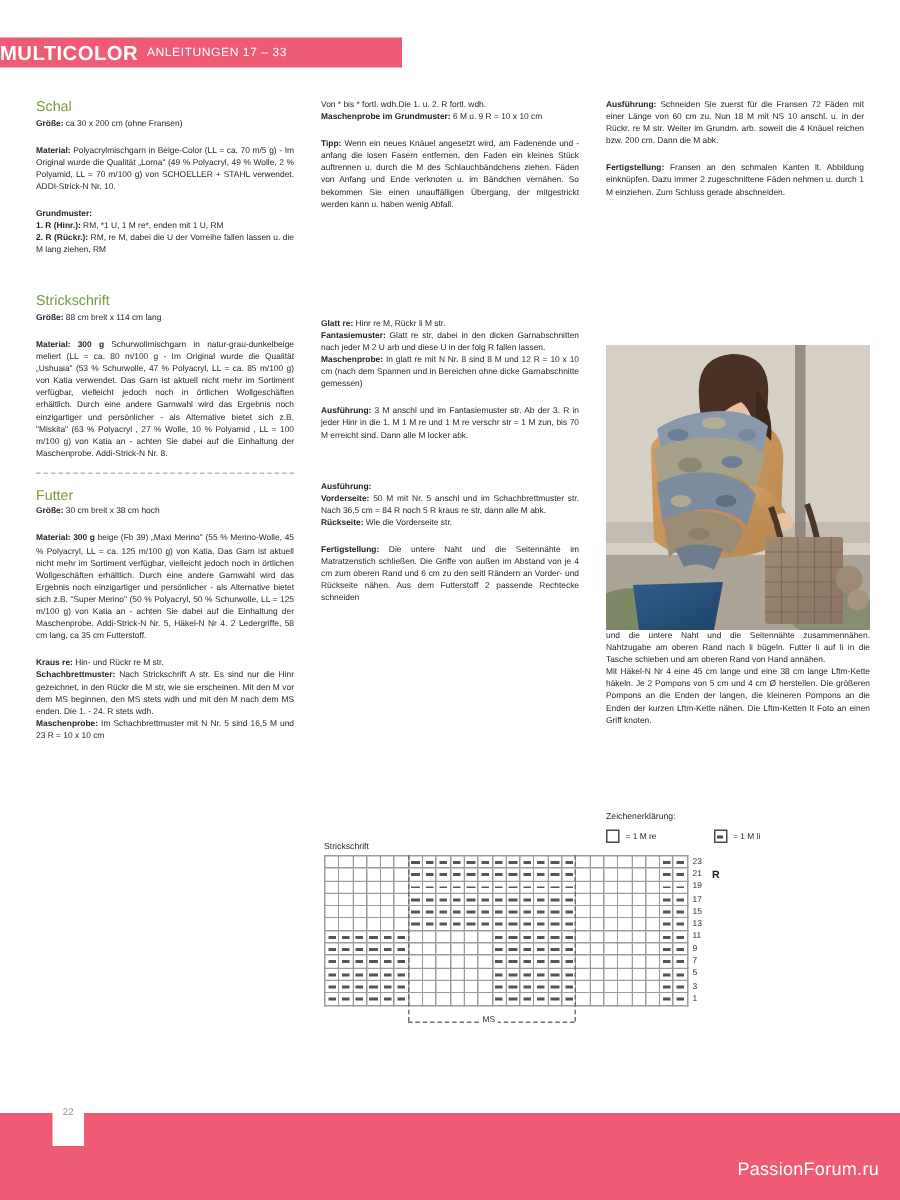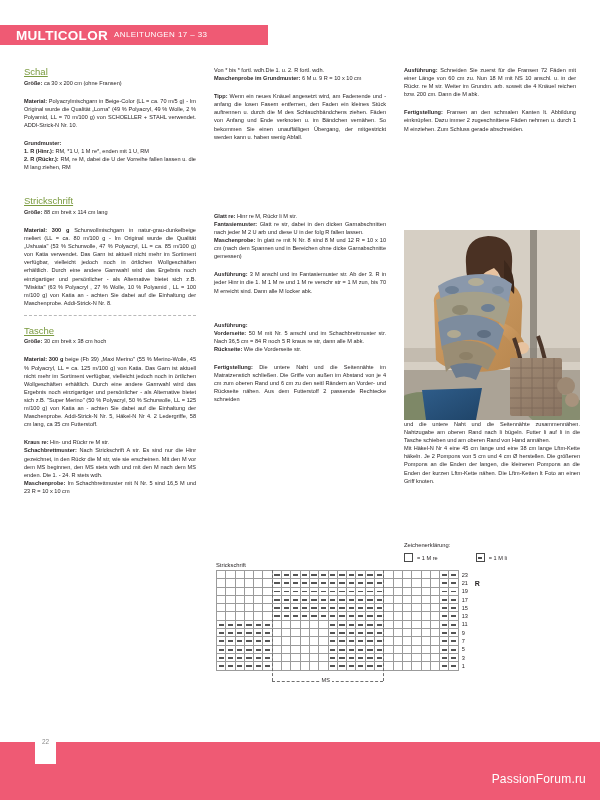--- a/index.html
+++ b/index.html
@@ -10,21 +10,20 @@
     overflow: hidden;
   }
   .page { position: relative; width: 600px; height: 800px; background: #fff; }
 
   
   .header-band {
     position: absolute; left: 0; top: 25px;
     width: 268px; height: 20px;
     background: #ef5a74;
     display: flex; align-items: center;
-    padding-left: 16px;
   }
   .header-title {
     color: #ffffff; font-weight: bold; font-size: 13.5px;
     letter-spacing: 0.3px;
   }
   .header-sub {
     color: #ffffff; font-size: 8px; letter-spacing: 0.4px;
     margin-left: 6px; padding-bottom: 1px;
   }
 
@@ -35,21 +34,20 @@
   .col-2 { left: 190px; }
   .col-3 { left: 380px; }
 
   p, .p {
     font-size: 5.6px; line-height: 8.1px; color: #231f20;
     text-align: justify; margin-bottom: 6px;
   }
   .sec-title {
     color: #7a9a3f; font-size: 9.5px; margin-bottom: 1.5px;
     font-weight: normal;
-    text-decoration: underline;
   }
   .b { font-weight: bold; }
   .gap-sm { height: 4px; }
 
   .divider {
     border-top: 1px dashed #b9b9b9;
     margin: 8px 0 9px 0;
   }
 
   
@@ -160,21 +158,21 @@
       <div>
         <div class="sec-title">Strickschrift</div>
         <p><span class="b">Größe:</span><span> 88 cm breit x 114 cm lang</span></p>
         <div class="gap-sm"></div>
         <p><span class="b">Material: 300 g</span><span> Schurwollmischgarn in natur-grau-dunkelbeige meliert (LL = ca. 80 m/100 g - Im Original wurde die Qualität „Ushuaia" (53 % Schurwolle, 47 % Polyacryl, LL = ca. 85 m/100 g) von Katia verwendet. Das Garn ist aktuell nicht mehr im Sortiment verfügbar, vielleicht jedoch noch in örtlichen Wollgeschäften erhältlich. Durch eine andere Garnwahl wird das Ergebnis noch einzigartiger und persönlicher - als Alternative bietet sich z.B. "Miskita" (63 % Polyacryl , 27 % Wolle, 10 % Polyamid , LL = 100 m/100 g) von Katia an - achten Sie dabei auf die Einhaltung der Maschenprobe. Addi-Strick-N Nr. 8.</span></p>
       </div>
 
       <div class="divider"></div>
 
       <div>
-        <div class="sec-title">Tasche</div>
+        <div class="sec-title">Futter</div>
         <p><span class="b">Größe:</span><span> 30 cm breit x 38 cm hoch</span></p>
         <div class="gap-sm"></div>
         <p><span class="b">Material: 300 g</span><span> beige (Fb 39) „Maxi Merino" (55 % Merino-Wolle, 45 % Polyacryl, LL = ca. 125 m/100 g) von Katia. Das Garn ist aktuell nicht mehr im Sortiment verfügbar, vielleicht jedoch noch in örtlichen Wollgeschäften erhältlich. Durch eine andere Garnwahl wird das Ergebnis noch einzigartiger und persönlicher - als Alternative bietet sich z.B. "Super Merino" (50 % Polyacryl, 50 % Schurwolle, LL = 125 m/100 g) von Katia an - achten Sie dabei auf die Einhaltung der Maschenprobe. Addi-Strick-N Nr. 5, Häkel-N Nr 4. 2 Ledergriffe, 58 cm lang, ca 35 cm Futterstoff.</span></p>
         <div class="gap-sm"></div>
         <p style="margin-bottom:0;"><span class="b">Kraus re:</span><span> Hin- und Rückr re M str.</span></p>
         <p style="margin-bottom:0;"><span class="b">Schachbrettmuster:</span><span> Nach Strickschrift A str. Es sind nur die Hinr gezeichnet, in den Rückr die M str, wie sie erscheinen. Mit den M vor dem MS beginnen, den MS stets wdh und mit den M nach dem MS enden. Die 1. - 24. R stets wdh.</span></p>
         <p><span class="b">Maschenprobe:</span><span> Im Schachbrettmuster mit N Nr. 5 sind 16,5 M und 23 R = 10 x 10 cm</span></p>
       </div>
     </div>
 

